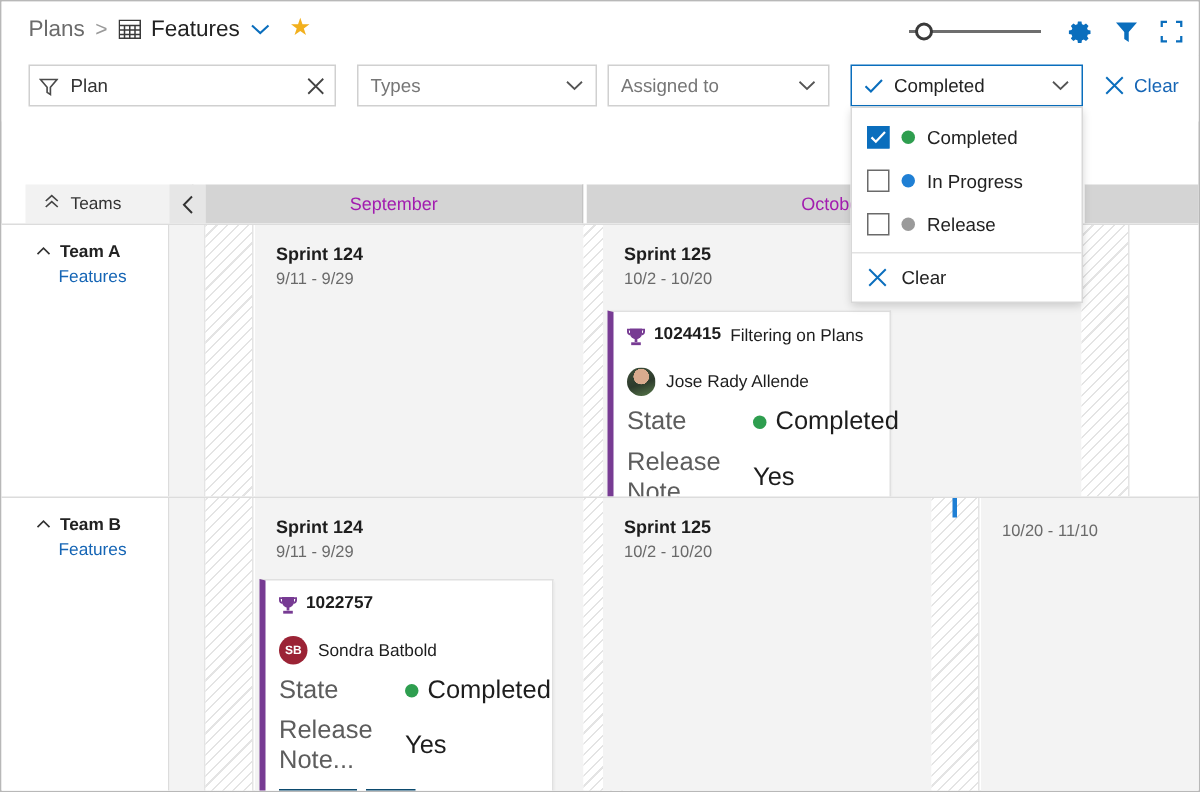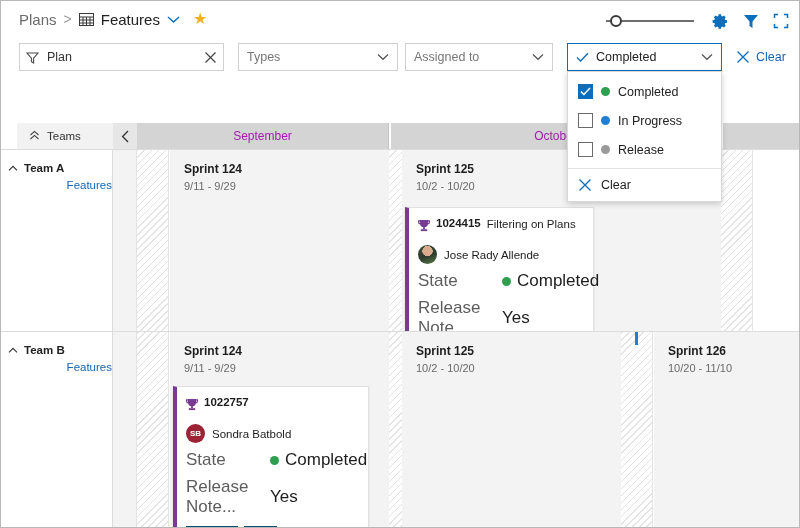--- a/index.html
+++ b/index.html
@@ -132,21 +132,21 @@
   
   .band {
     position: absolute; left: 0; width: 800px;
     border-top: 1px solid #dcdcdc; background: #fff;
   }
   .row-a { top: 148px; height: 182px; }
   .row-b { top: 330px; height: 197px; }
 
   .teamcell {
     position: absolute; left: 0; top: 0; width: 112px; height: 100%;
-    background: #fff; border-right: 1px solid #dcdcdc; padding: 12px 0 0 7px; text-align: right;
+    background: #fff; border-right: 1px solid #dcdcdc; padding: 12px 0 0 23px;
   }
   .team-name {
     display: flex; align-items: center; gap: 6px;
     font-size: 11.5px; color: #222; font-weight: bold;
   }
   .team-link {
     margin-top: 5px; margin-left: 15px;
     font-size: 11.5px; color: #1565b5; cursor: pointer;
   }
   .gutter {
@@ -453,21 +453,20 @@
     </div>
 
     <div class="hatch" style="left:388px;"></div>
     <div class="sprint" style="left:401px; width:219px;">
       <div class="s-name">Sprint 125</div>
       <div class="s-dates">10/2 - 10/20</div>
     </div>
 
     <div class="hatch" style="left:620px;"></div>
     <div class="sprint" style="left:653px; width:146px;">
-      <div class="s-name">Sprint 126</div>
       <div class="s-dates">10/20 - 11/10</div>
     </div>
 
     <div class="today-tick" style="left:634px;"></div>
 
     <div class="card" style="left:172px; top:54px; width:196px;">
       <div class="c-title-row">
         <span class="c-trophy">
           <svg width="12" height="13" viewBox="0 0 12 13">
             <path fill="#773b93" d="M2 1h8v3.2a4 4 0 01-8 0z"></path>

